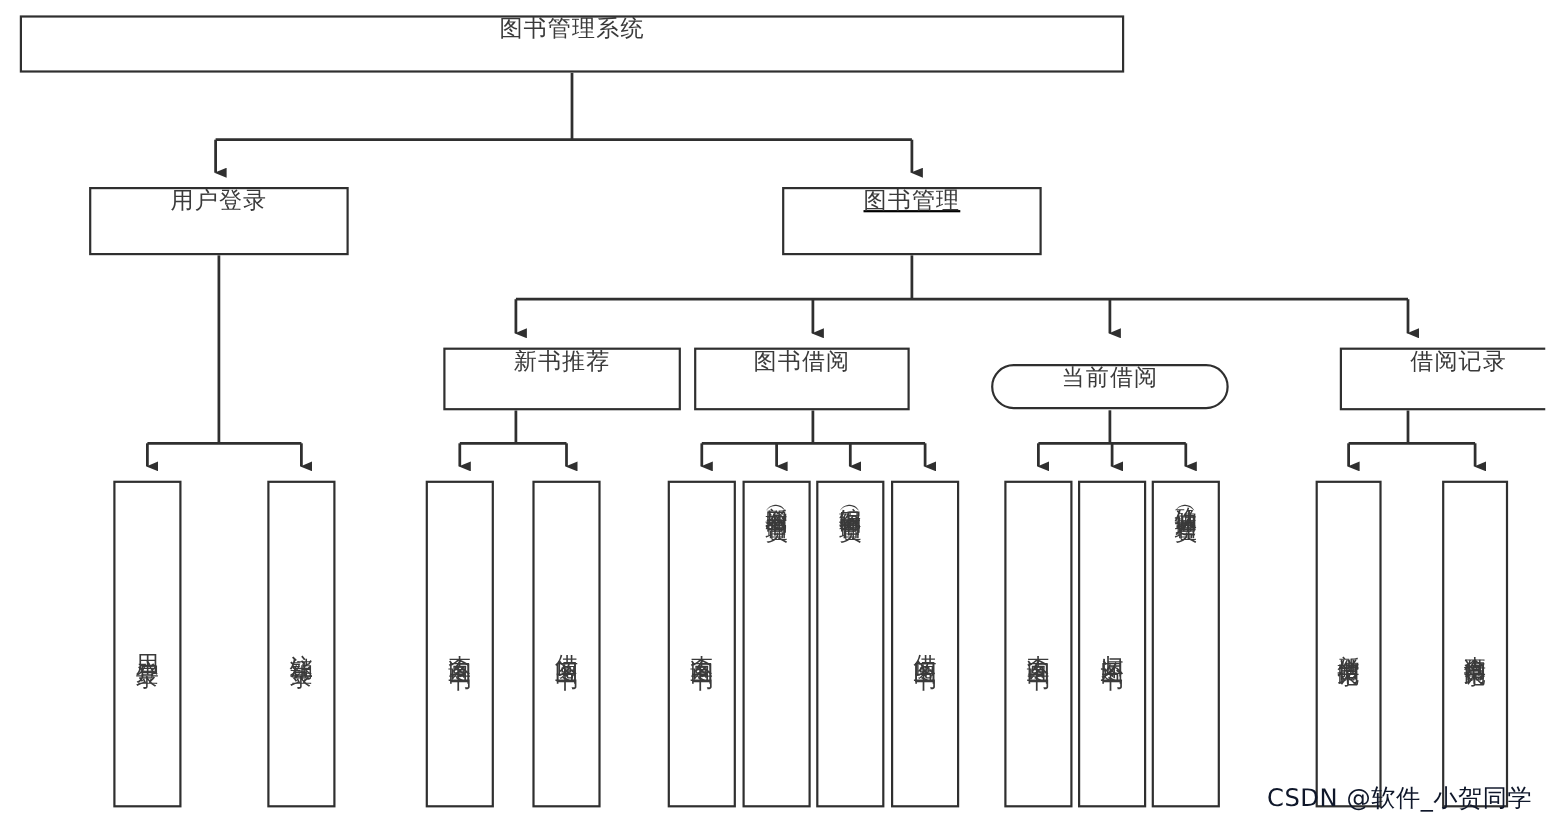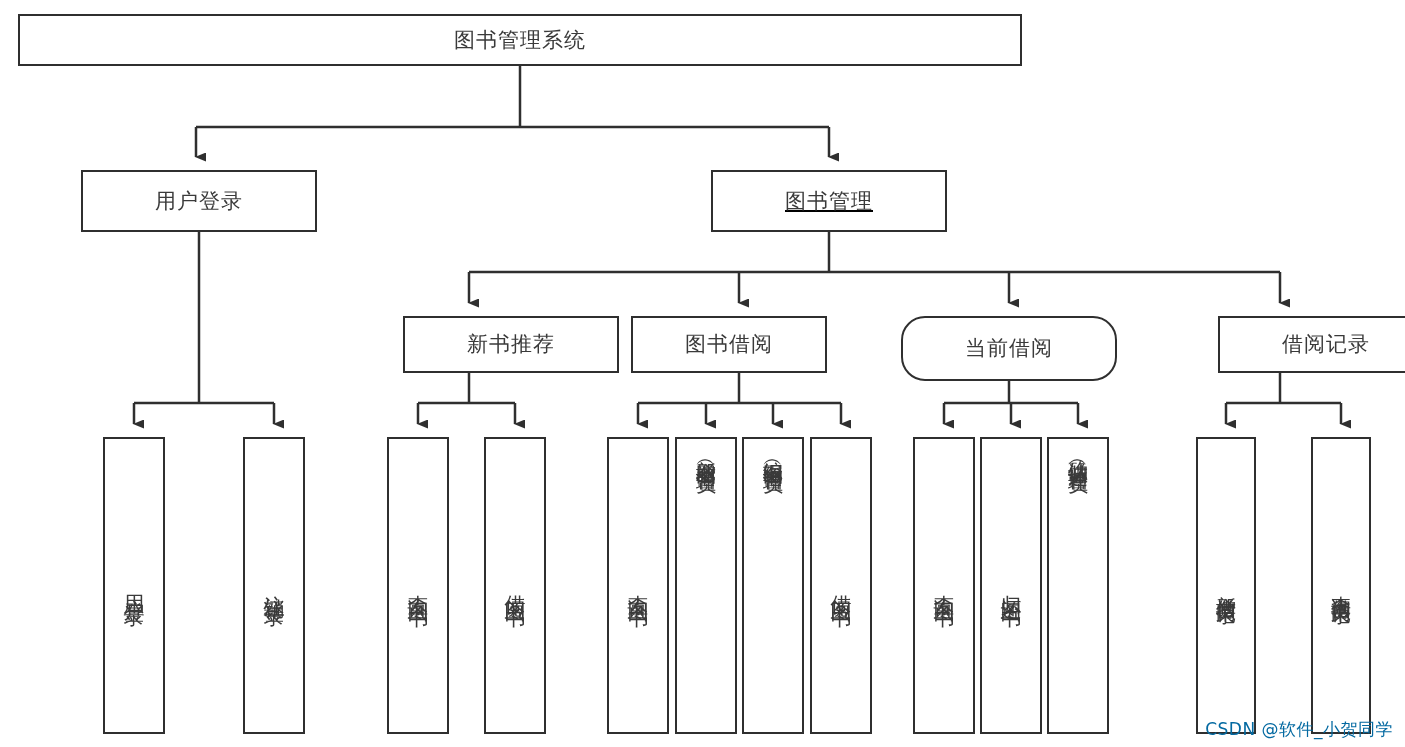--- a/index.html
+++ b/index.html
@@ -22,21 +22,20 @@
     width: 1405px;
     height: 747px;
     pointer-events: none;
   }
   .node {
     position: absolute;
     box-sizing: border-box;
     background: #ffffff;
     border: 2.5px solid #2f2f2f;
     display: flex;
-    align-items: center;
     justify-content: center;
   }
   .node.h .label {
     font-size: 21px;
     color: #3a3a3a;
     letter-spacing: 1px;
     white-space: nowrap;
     line-height: 1;
   }
   .node.v {
@@ -57,22 +56,22 @@
     font-size: 20px;
   }
   .node.v.top .label {
     align-self: flex-start;
     margin-top: 6px;
   }
   #watermark {
     position: absolute;
     right: 12px;
     bottom: 6px;
-    font-size: 17px;
-    color: #0369a1;
+    font-size: 22px;
+    color: #0f172a;
     white-space: nowrap;
     letter-spacing: 0.5px;
   }
 </style>
 </head>
 <body>
 
 <div id="canvas">
 
   <svg class="wires" viewBox="0 0 1405 747">
@@ -135,21 +134,21 @@
   <div class="node h" style="left:711px; top:170px; width:236px; height:62px;text-decoration:underline;">
     <span class="label">图书管理</span>
   </div>
 
   <div class="node h" style="left:361px; top:316px; width:216px; height:57px;margin-left:42px;">
     <span class="label">新书推荐</span>
   </div>
   <div class="node h" style="left:631px; top:316px; width:196px; height:57px;">
     <span class="label">图书借阅</span>
   </div>
-  <div class="node h" style="left:901px; top:316px; width:216px; height:65px;border-radius:24px;">
+  <div class="node h" style="left:901px; top:331px; width:216px; height:41px;border-radius:24px;">
     <span class="label">当前借阅</span>
   </div>
   <div class="node h" style="left:1172px; top:316px; width:216px; height:57px;margin-left:46px;">
     <span class="label">借阅记录</span>
   </div>
 
   <div class="node v" style="left:103px; top:437px; width:62px; height:297px;">
     <span class="label">用户登录</span>
   </div>
   <div class="node v" style="left:243px; top:437px; width:62px; height:297px;">

